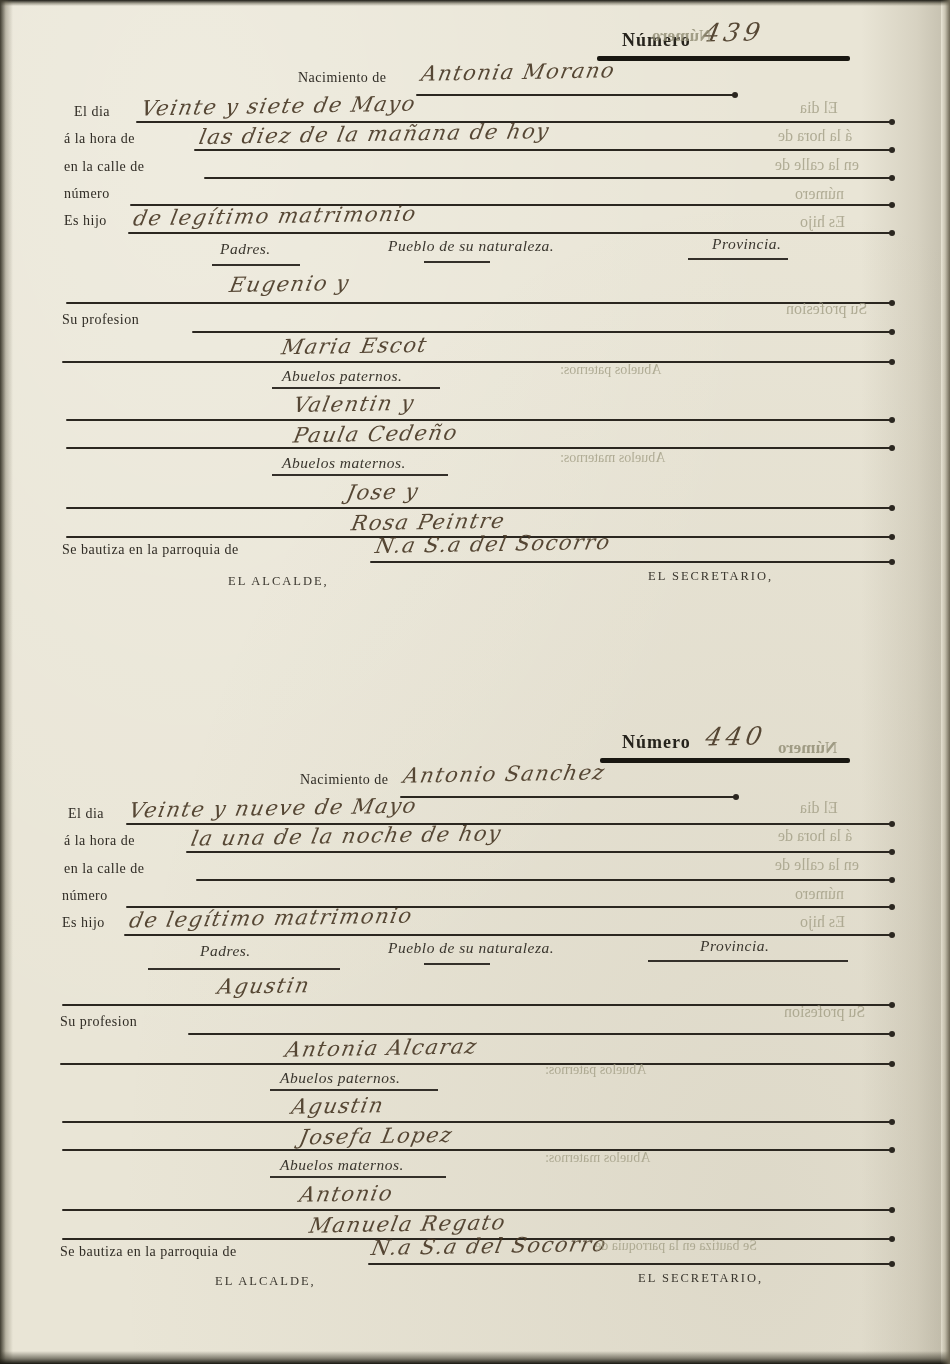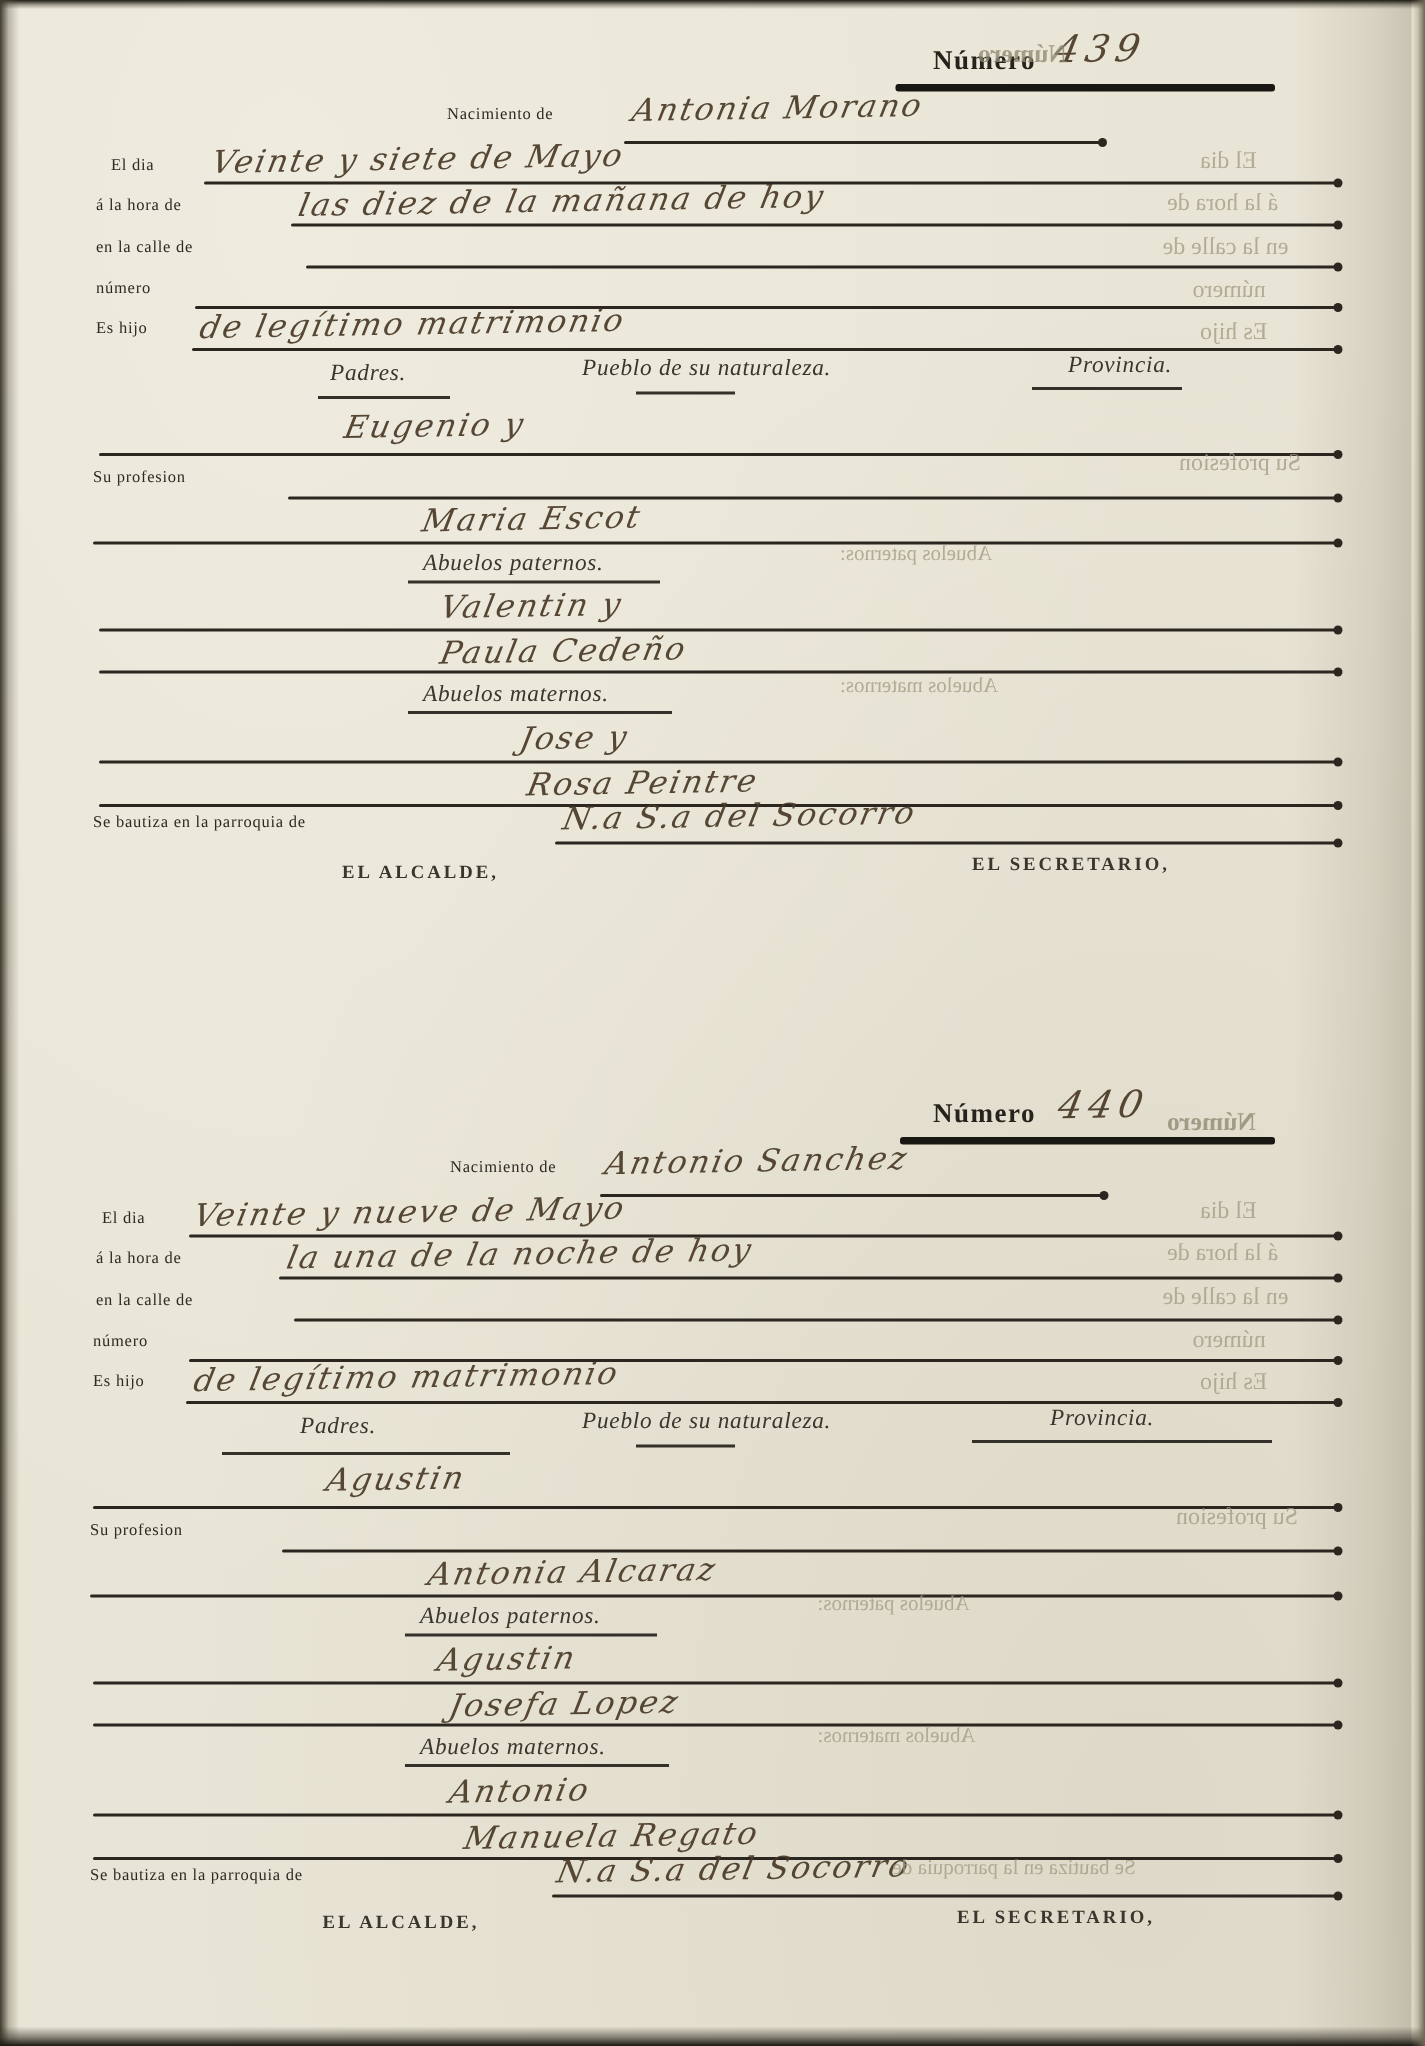--- a/index.html
+++ b/index.html
@@ -19,24 +19,24 @@
   .edge-top{left:0;top:0;width:100%;height:6px;background:linear-gradient(to bottom,#1d1c16 0%,rgba(70,66,50,.45) 55%,rgba(0,0,0,0) 100%);}
   .edge-left{left:0;top:0;width:13px;height:100%;background:linear-gradient(to right,#3f3c30 0%,rgba(95,89,68,.35) 45%,rgba(0,0,0,0) 100%);}
   .edge-bottom{left:0;bottom:0;width:100%;height:13px;background:linear-gradient(to top,#191811 0%,rgba(55,52,40,.55) 45%,rgba(0,0,0,0) 100%);}
   .edge-right{right:0;top:0;width:9px;height:100%;background:linear-gradient(to left,#6d6755 0%,rgba(125,117,92,.30) 55%,rgba(0,0,0,0) 100%);}
   .shade-right{right:9px;top:0;width:80px;height:100%;background:linear-gradient(to right,rgba(120,110,85,0) 0%,rgba(120,110,85,.16) 70%,rgba(104,96,74,.26) 100%);}
 
   .record{position:absolute;left:0;width:950px;height:660px;}
   #rec0{top:14px;}
   #rec1{top:712px;}
 
-  .pl{position:absolute;font-size:11px;color:#2f2b24;white-space:nowrap;letter-spacing:.5px;}
+  .pl{position:absolute;font-size:14px;color:#2f2b24;white-space:nowrap;letter-spacing:.5px;}
   .pl-bold{position:absolute;font-size:18px;font-weight:bold;color:#26231c;letter-spacing:1px;white-space:nowrap;}
   .hdr{position:absolute;font-size:15.5px;font-style:italic;color:#3a362e;white-space:nowrap;letter-spacing:.5px;}
-  .official{position:absolute;font-size:12.5px;font-weight:bold;letter-spacing:2px;color:#3a362e;white-space:nowrap;}
+  .official{position:absolute;font-size:12.5px;font-weight:normal;letter-spacing:2px;color:#3a362e;white-space:nowrap;}
 
   .hw{
     position:absolute;
     font-family:"DejaVu Serif", serif;
     font-style:italic;
     color:#4a3a27;
     font-size:21px;
     letter-spacing:1.5px;
     white-space:nowrap;
     transform:skewX(-12deg) rotate(-1deg);

